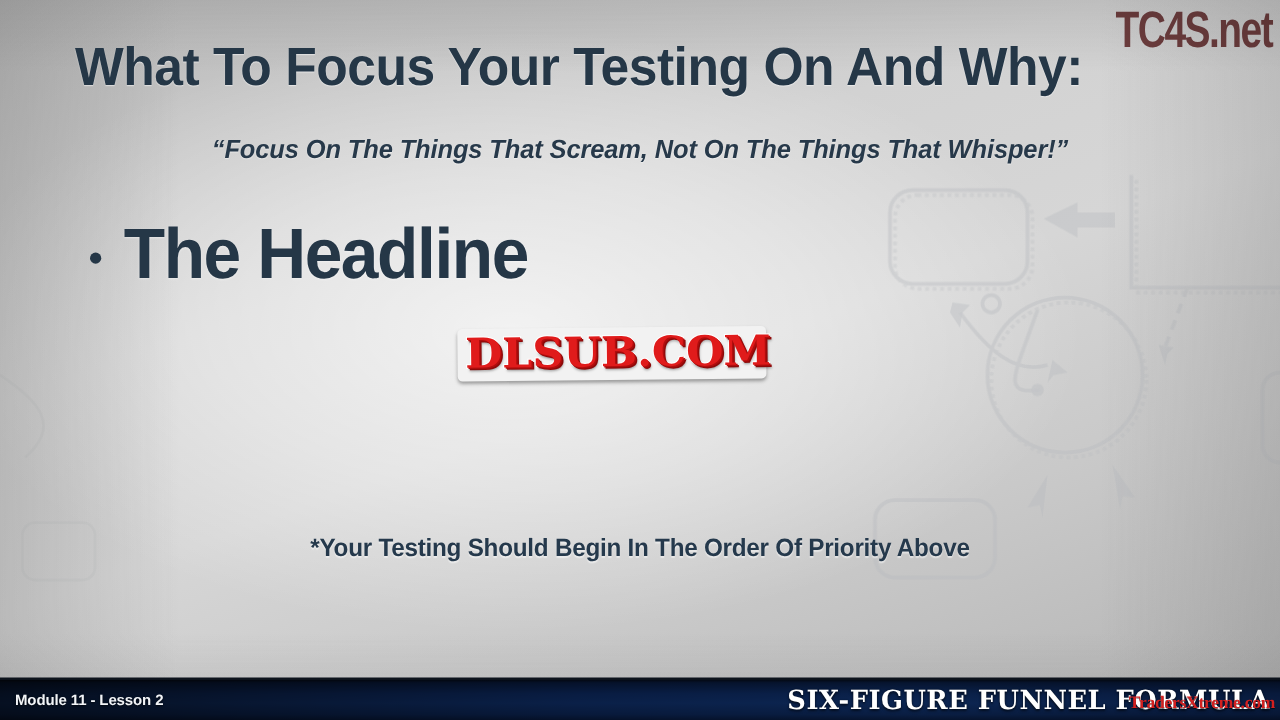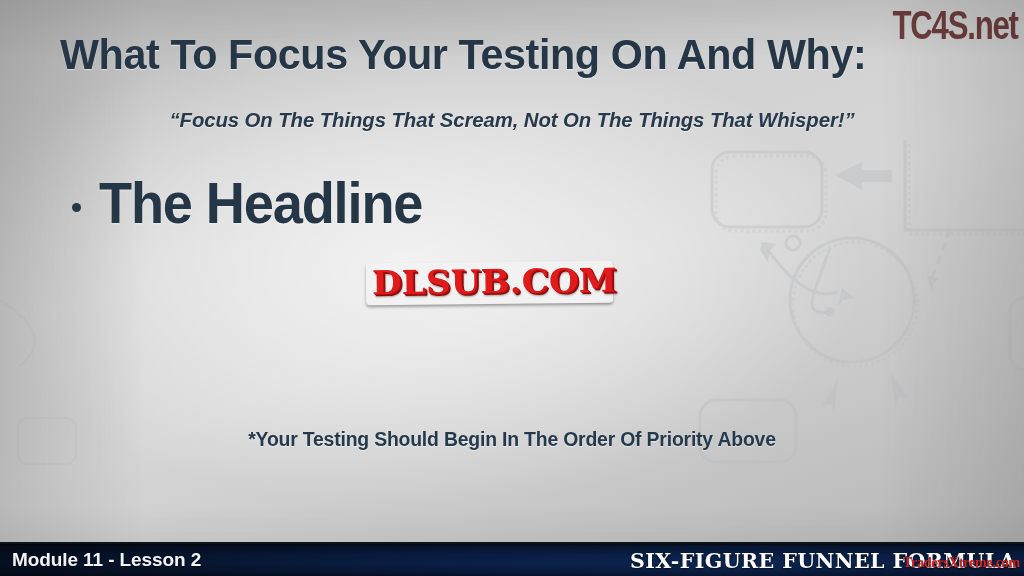--- a/index.html
+++ b/index.html
@@ -180,21 +180,21 @@
       linear-gradient(to bottom, #121a26 0%, #1d3552 7%, #2e547f 34%, #37608c 58%, #2b4c72 86%, #1b3350 100%),
       linear-gradient(to right, #1b2a3d 0%, #2f5583 45%, #3a6596 72%, #2c4e77 100%);
     background-blend-mode: multiply;
     border-top: 2px solid #0d131c;
   }
   .footer-left {
     position: absolute;
     left: 12px;
     top: 50%;
     transform: translateY(-50%);
-    font-size: 19px;
+    font-size: 12px;
     font-weight: bold;
     color: #f2f4f7;
     letter-spacing: -0.1px;
     text-shadow: 0 1px 2px rgba(0,0,0,0.7);
   }
   .footer-brand {
     position: absolute;
     right: 8px;
     top: 50%;
     transform: translateY(-50%) scaleX(0.98);

